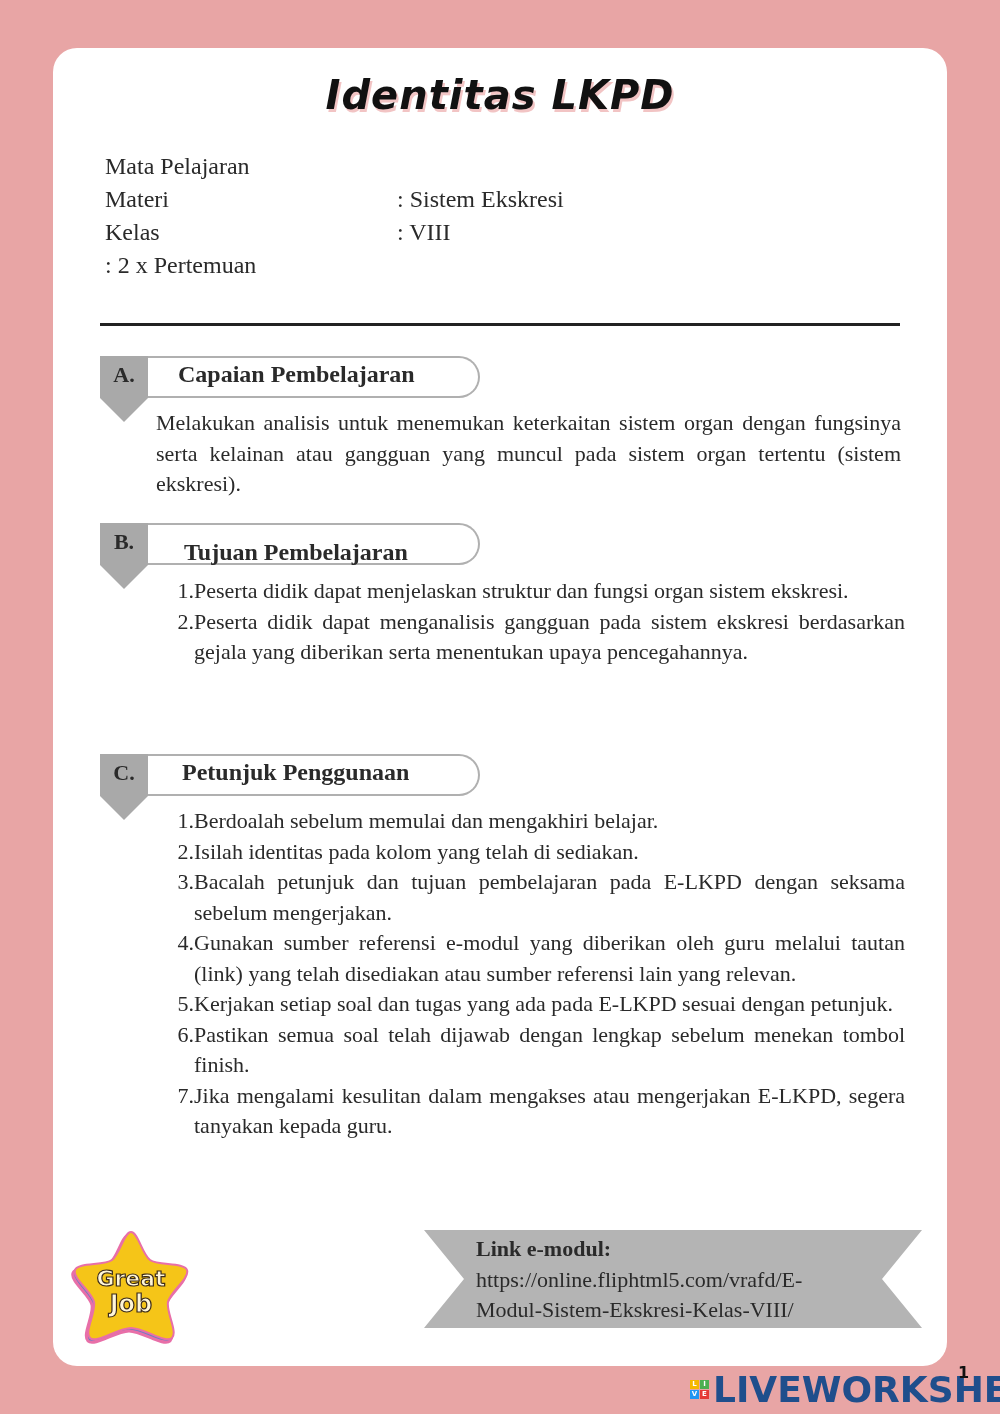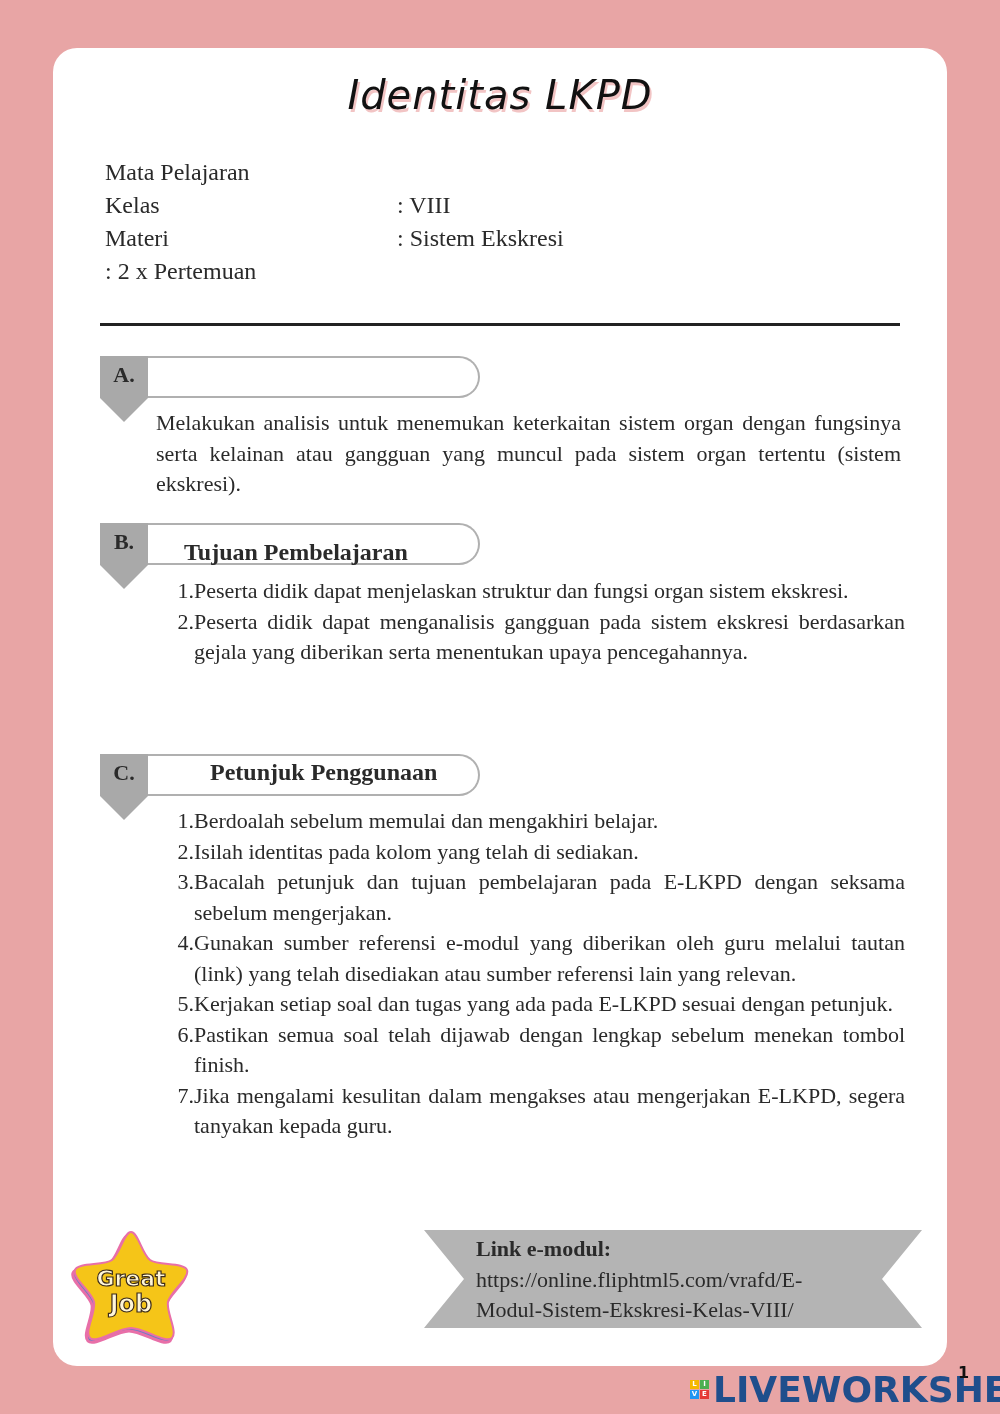--- a/index.html
+++ b/index.html
@@ -7,26 +7,26 @@
     width: 1000px; height: 1414px; background: #e8a5a5;
     position: relative; overflow: hidden;
     font-family: "Liberation Serif", "DejaVu Serif", serif; color: #2a2a2a;
   }
   .card {
     position: absolute; left: 53px; top: 48px; width: 894px; height: 1318px;
     background: #ffffff; border-radius: 24px;
   }
   .title {
     position: absolute; left: 0; right: 0; top: 72px; text-align: center;
-    font-family: "DejaVu Sans", sans-serif; font-weight: normal; font-style: italic;
+    font-family: "DejaVu Sans", sans-serif; font-weight: bold; font-style: italic;
     font-size: 40px; color: #111; letter-spacing: 1px;
     text-shadow: 2px 3px 0 #f2c4c4;
   }
   .identity {
-    position: absolute; left: 105px; top: 156px; font-size: 24px; line-height: 33px;
+    position: absolute; left: 105px; top: 150px; font-size: 24px; line-height: 33px;
   }
   .identity .row { display: flex; }
   .identity .lbl { width: 292px; }
   .rule {
     position: absolute; left: 100px; top: 323px; width: 800px; height: 3px; background: #222;
   }
   .sec-head { position: absolute; left: 100px; height: 40px; width: 380px; }
   .sec-head .pill {
     position: absolute; left: 40px; top: 0; width: 338px; height: 38px;
     border: 2px solid #b0b0b0; border-left: none; border-radius: 0 22px 22px 0;
@@ -86,39 +86,40 @@
 
 <div class="card"></div>
 
 <div class="title">Identitas LKPD</div>
 
 <div class="identity">
   <div class="row">
     <span class="lbl">Mata Pelajaran</span>
   </div>
   <div class="row">
+    <span class="lbl">Materi</span>
+    <span>: Sistem Ekskresi</span>
+  </div>
+  <div class="row">
     <span class="lbl">Kelas</span>
     <span>: VIII</span>
-  </div>
-  <div class="row">
-    <span class="lbl">Materi</span>
-    <span>: Sistem Ekskresi</span>
   </div>
   <div class="row">
     <span>: 2 x Pertemuan</span>
   </div>
 </div>
 
 <div class="rule"></div>
 
 <div class="sec-head" style="top:356px;">
   <div class="pill"></div>
   <div class="tab"></div>
   <div class="tab-point"></div>
   <div class="letter">A.</div>
+  <div class="htext">Capaian Pembelajaran</div>
 </div>
 <div class="para" style="top:408px;">Melakukan analisis untuk menemukan keterkaitan sistem organ dengan fungsinya serta kelainan atau gangguan yang muncul pada sistem organ tertentu (sistem ekskresi).</div>
 
 <div class="sec-head" style="top:523px;">
   <div class="pill"></div>
   <div class="tab"></div>
   <div class="tab-point"></div>
   <div class="letter">B.</div>
   <div class="htext" style="left:84px;margin-top:11px;">Tujuan Pembelajaran</div>
 </div>
@@ -131,21 +132,21 @@
       <span class="num">2.</span>
       <span class="txt">Peserta didik dapat menganalisis gangguan pada sistem ekskresi berdasarkan gejala yang diberikan serta menentukan upaya pencegahannya.</span>
     </li>
 </ol>
 
 <div class="sec-head" style="top:754px;">
   <div class="pill"></div>
   <div class="tab"></div>
   <div class="tab-point"></div>
   <div class="letter">C.</div>
-  <div class="htext" style="left:82px;margin-left:28px;">Petunjuk Penggunaan</div>
+  <div class="htext" style="left:82px;">Petunjuk Penggunaan</div>
 </div>
 <ol class="list" style="top:806px;">
   <li>
       <span class="num">1.</span>
       <span class="txt">Berdoalah sebelum memulai dan mengakhiri belajar.</span>
     </li>
   <li>
       <span class="num">2.</span>
       <span class="txt">Isilah identitas pada kolom yang telah di sediakan.</span>
     </li>

